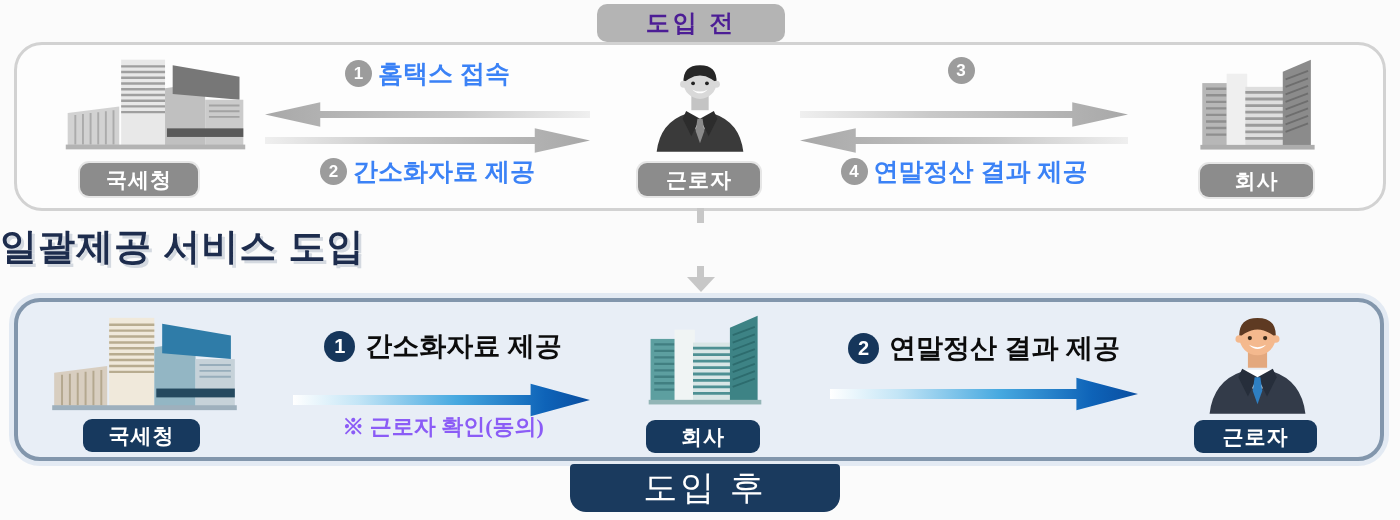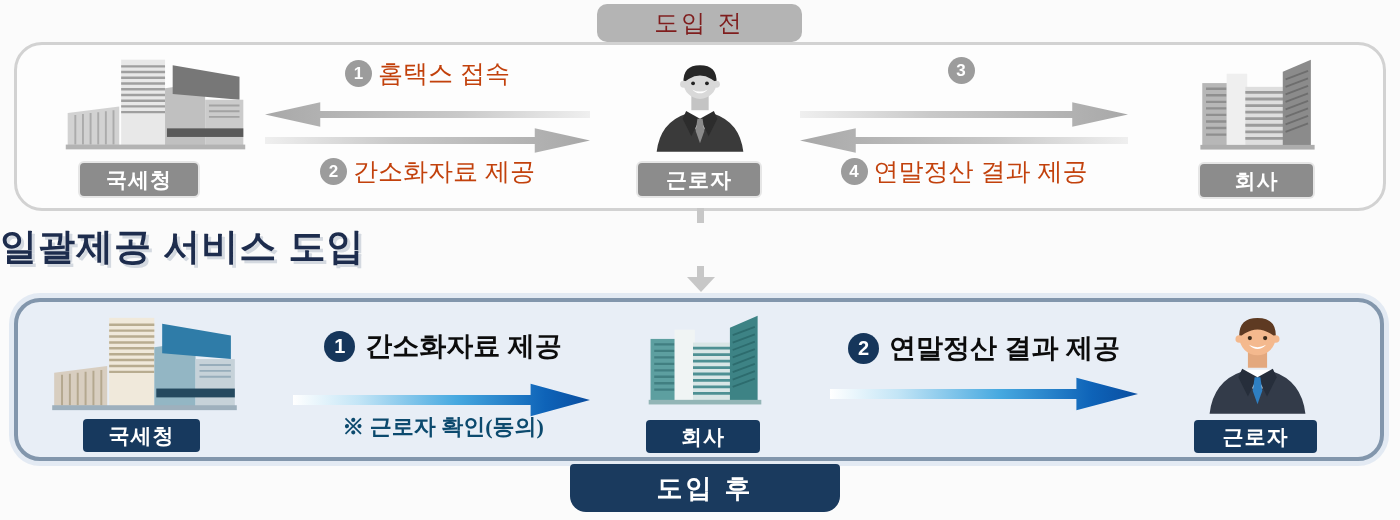--- a/index.html
+++ b/index.html
@@ -13,56 +13,56 @@
     position:absolute;left:14px;top:42px;width:1366px;height:163px;
     background:#fdfdfd;border:3px solid #d2d2d2;border-radius:28px;z-index:0;
   }
   .box-after{
     position:absolute;left:14px;top:298px;width:1362px;height:155px;
     background:#e8eef6;border:4px solid #8296ac;border-radius:26px;
     box-shadow:0 0 0 5px #e3eaf3;z-index:0;
   }
   
   .badge-before{
-    position:absolute;left:597px;top:4px;width:205px;height:38px;
+    position:absolute;left:597px;top:4px;width:188px;height:38px;
     background:#b4b4b4;border-radius:10px;z-index:3;
-    color:#7f1d1d;font-size:24px;font-weight:400;letter-spacing:3px;
+    color:#4c1d95;font-size:24px;font-weight:700;letter-spacing:3px;
     display:flex;align-items:center;justify-content:center;
   }
   .badge-after{
     position:absolute;left:570px;top:464px;width:270px;height:48px;
     background:#1a3a5e;border-radius:4px 4px 16px 16px;z-index:3;
-    color:#ffffff;font-size:26px;font-weight:700;letter-spacing:3px;
+    color:#ffffff;font-size:34px;font-weight:400;letter-spacing:3px;
     display:flex;align-items:center;justify-content:center;
   }
   
   .ent-label{
     position:absolute;height:33px;line-height:33px;text-align:center;
-    border-radius:4px;color:#fff;font-size:21px;font-weight:700;z-index:2;
+    border-radius:9px;color:#fff;font-size:21px;font-weight:700;z-index:2;
     letter-spacing:1px;
   }
   .ent-label.gray{background:#8c8c8c;box-shadow:0 0 0 2px #e6e6e6;}
   .ent-label.navy{background:#17395e;}
   
   .flow{
     position:absolute;display:flex;align-items:center;justify-content:center;
     white-space:nowrap;z-index:2;
   }
   .flow .num{
     display:inline-flex;align-items:center;justify-content:center;
     border-radius:50%;color:#fff;font-weight:700;
   }
   .flow .num.g{width:27px;height:27px;background:#9c9c9c;font-size:17px;margin-right:6px;}
   .flow .num.n{width:31px;height:31px;background:#16365b;font-size:20px;margin-right:10px;}
-  .flow .txt-g{font-size:25px;font-weight:400;color:#c2410c;}
+  .flow .txt-g{font-size:25px;font-weight:700;color:#3b82f6;}
   .flow .txt-n{font-size:27px;font-weight:800;color:#0c0c0c;}
   .note{
     position:absolute;text-align:center;z-index:2;
     font-family:"Liberation Serif","DejaVu Serif",serif;
-    font-size:22px;font-weight:700;color:#0c4a6e;
+    font-size:22px;font-weight:700;color:#8b5cf6;
   }
   
   .garrow{position:absolute;height:27px;z-index:1;}
   .garrow.left{
     clip-path:polygon(100% 37%,17% 37%,17% 5%,0% 50%,17% 95%,17% 63%,100% 63%);
     background:linear-gradient(to right,#a8a8a8,#c9c9c9 60%,#efefef 100%);
   }
   .garrow.right{
     clip-path:polygon(0% 37%,83% 37%,83% 5%,100% 50%,83% 95%,83% 63%,0% 63%);
     background:linear-gradient(to left,#a8a8a8,#c9c9c9 60%,#efefef 100%);

